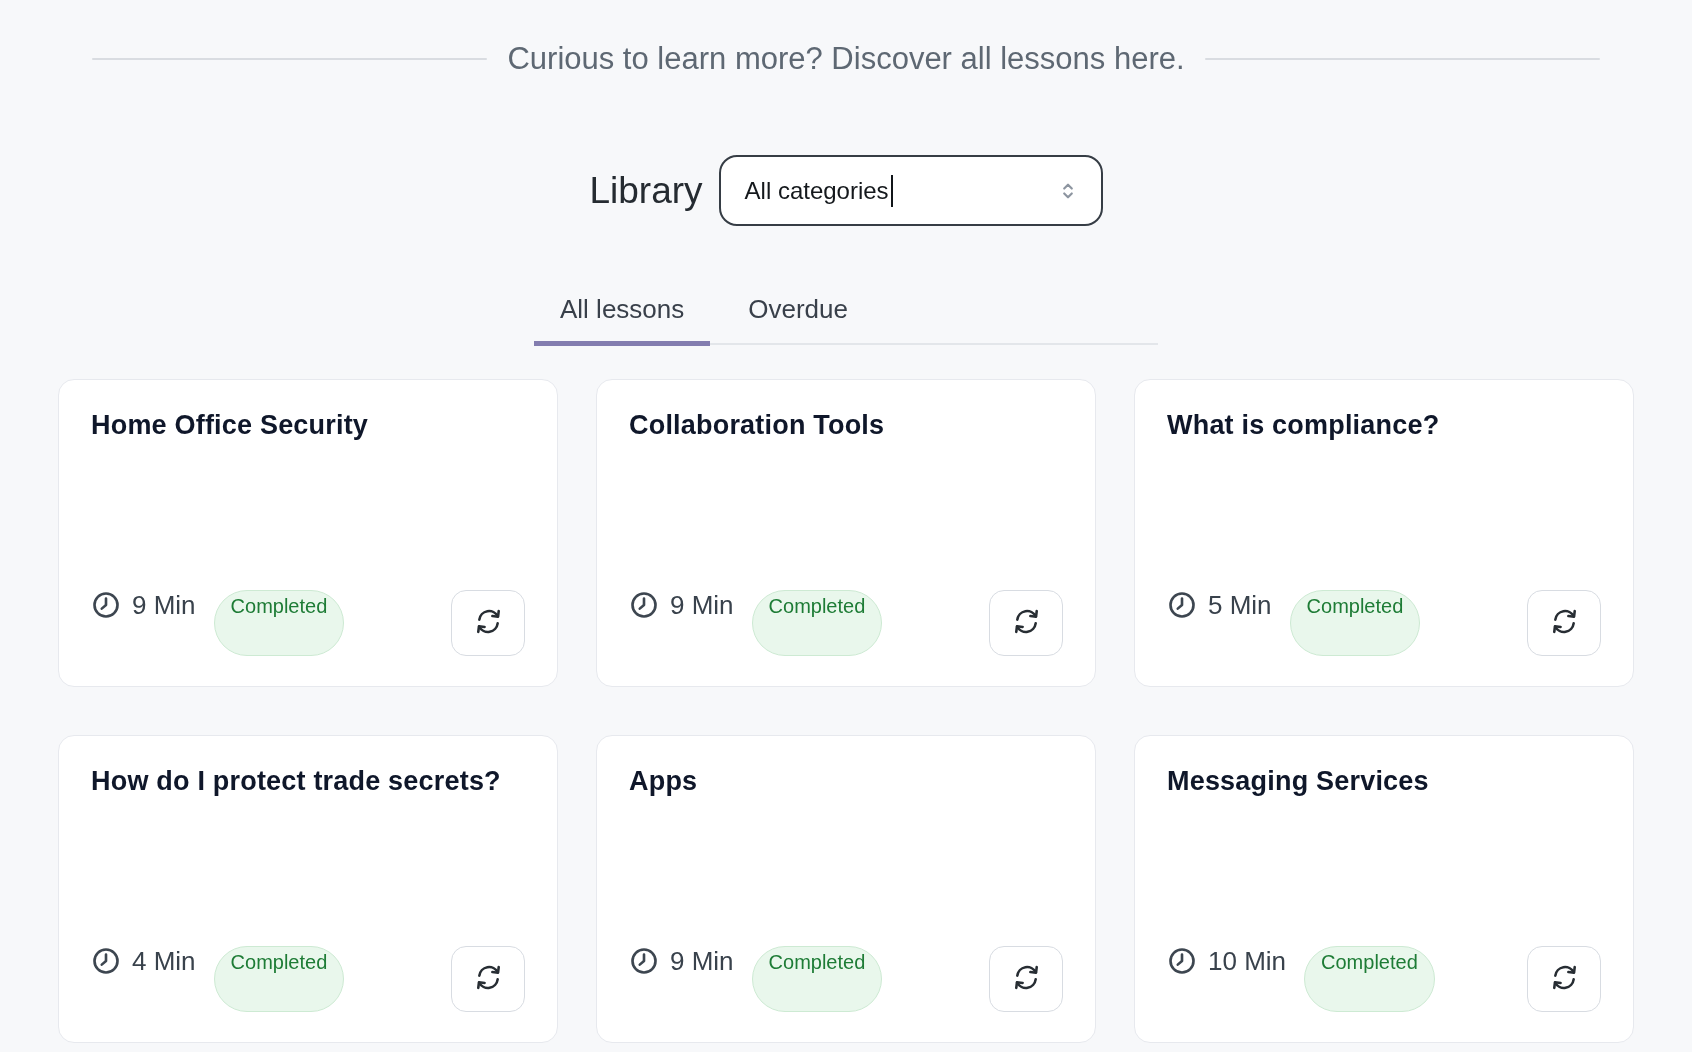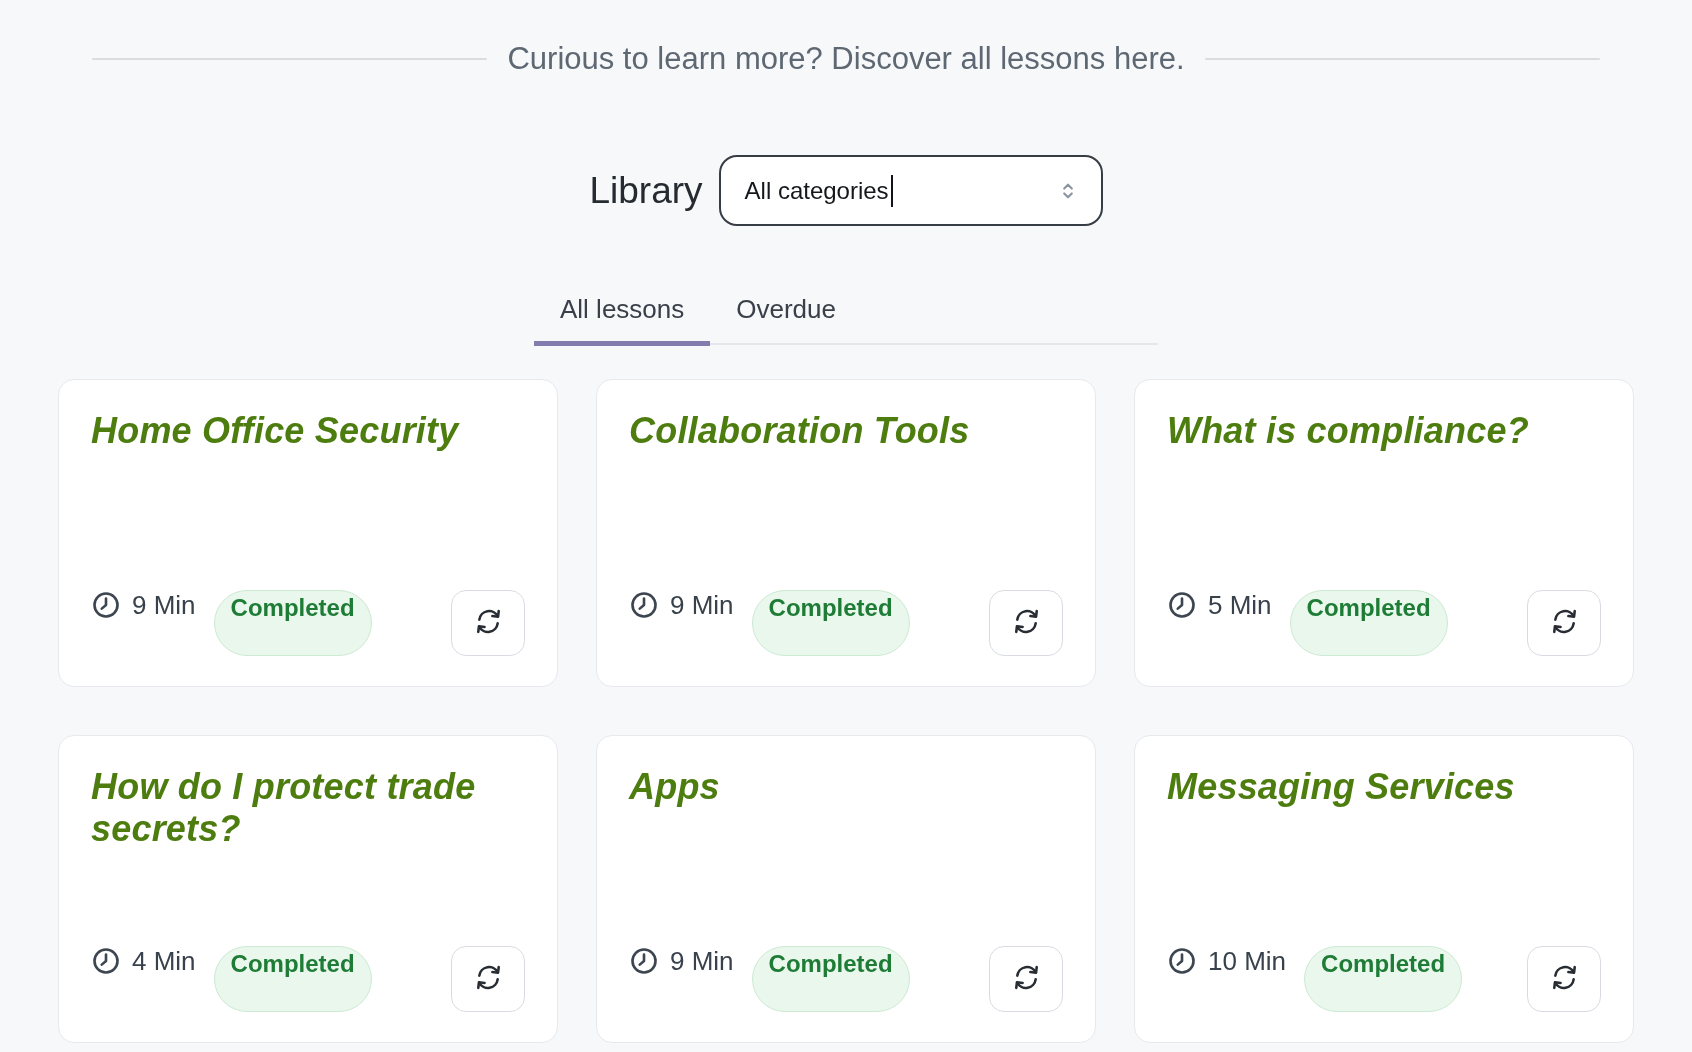--- a/index.html
+++ b/index.html
@@ -47,21 +47,21 @@
     margin-left: 2px;
   }
   .chevron-updown { margin-left: auto; width: 26px; height: 30px; color: #8d95a0; }
   .chevron-updown svg { width: 100%; height: 100%; }
 
   
   .tabs {
     width: 624px;
     margin: 56px auto 0;
     display: flex;
-    gap: 0;
+    gap: 12px;
     border-bottom: 2px solid #e3e6ea;
   }
   .tab {
     position: relative;
     font-size: 26px;
     color: #39404a;
     padding: 12px 26px 18px;
     cursor: pointer;
     white-space: nowrap;
   }
@@ -85,36 +85,35 @@
     border: 1.5px solid #e7e9ee;
     border-radius: 16px;
     height: 308px;
     padding: 30px 32px 30px;
     display: flex;
     flex-direction: column;
     justify-content: space-between;
     cursor: pointer;
   }
   .card-title {
-    font-size: 36px;
+    font-size: 27px;
     font-weight: 700;
-    color: #4d7c0f;
+    color: #0f172a;
     letter-spacing: .2px;
-    font-style: italic;
   }
   .meta {
     display: flex;
   }
   .clock-wrap { width: 30px; height: 30px; color: #3d4650; flex: 0 0 auto; }
   .clock-wrap svg { width: 100%; height: 100%; }
   .duration { font-size: 26px; color: #39424c; margin-left: 11px; white-space: nowrap; }
   .status-badge {
     margin-left: 18px;
-    font-size: 24px;
-    font-weight: 700;
+    font-size: 20px;
+    font-weight: 400;
     color: #1e7c36;
     background: #e9f7ec;
     border: 1.5px solid #cdead3;
     border-radius: 999px;
     padding: 5px 16px 7px;
     line-height: 1;
     white-space: nowrap;
   }
   .retry-btn {
     margin-left: auto;

